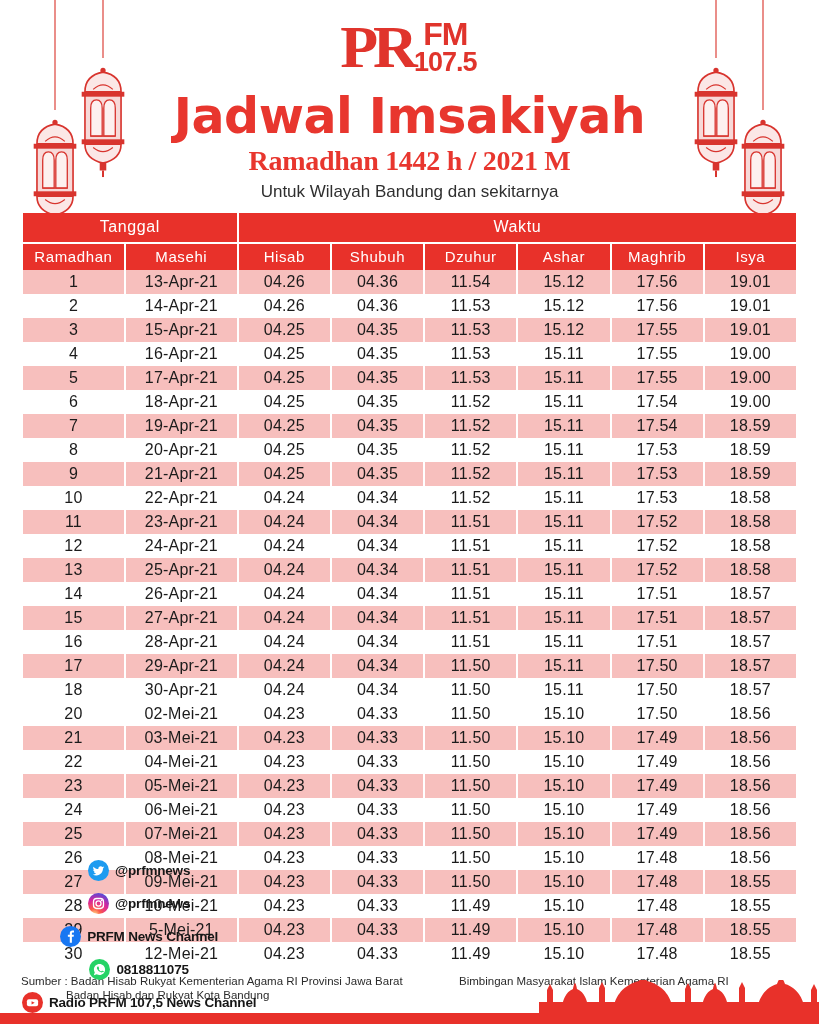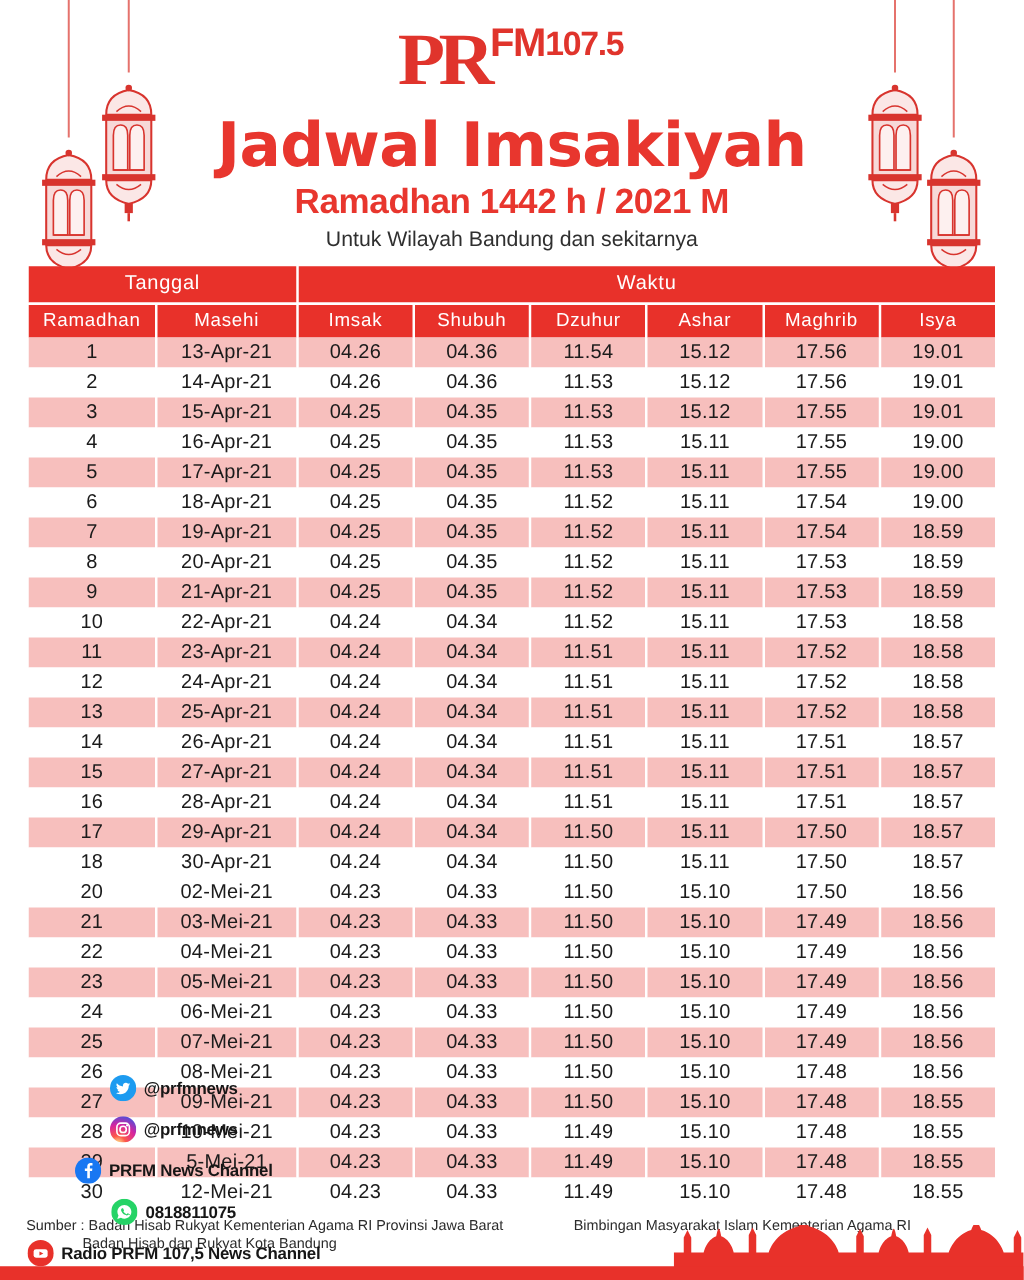--- a/index.html
+++ b/index.html
@@ -43,22 +43,22 @@
     font-family: "Liberation Serif", serif;
     font-weight: bold;
     font-size: 59px;
     line-height: 58px;
     color: #e0342c;
     letter-spacing: -5px;
     transform: scaleX(1.05);
   }
   .logo-right {
     display: flex;
-    flex-direction: row;
-    align-items: flex-end;
+    flex-direction: column;
+    align-items: center;
     line-height: 1;
     padding-top: 2px;
   }
   .logo-fm {
     font-family: "Liberation Sans", sans-serif;
     font-weight: bold;
     font-size: 32px;
     color: #e0342c;
     letter-spacing: -1px;
     line-height: 29px;
@@ -75,21 +75,21 @@
   .title-main {
     font-family: "DejaVu Sans", sans-serif;
     font-weight: bold;
     font-size: 49px;
     color: #e8362e;
     letter-spacing: -0.5px;
     margin-top: 10px;
     line-height: 54px;
   }
   .title-sub {
-    font-family: Liberation Sans, sans-serif;
+    font-family: Liberation Serif, serif;
     font-weight: bold;
     font-size: 28px;
     color: #e8362e;
     letter-spacing: -0.3px;
     line-height: 32px;
     margin-top: 1px;
   }
   .title-region {
     font-family: "Liberation Sans", sans-serif;
     font-size: 17px;
@@ -284,21 +284,21 @@
       <tr>
         <th class="group" colspan="2">Tanggal</th>
         <th class="group" colspan="6">Waktu</th>
       </tr>
       <tr class="hdr-spacer">
           <td colspan="8" style="background:#fff;padding:0;height:2px;"></td>
         </tr>
       <tr id="col-header-row">
           <th>Ramadhan</th>
           <th>Masehi</th>
-          <th>Imsak</th>
+          <th>Hisab</th>
           <th>Shubuh</th>
           <th>Dzuhur</th>
           <th>Ashar</th>
           <th>Maghrib</th>
           <th>Isya</th>
         </tr>
     </thead>
     <tbody id="schedule-body">
         <tr class="odd">
           <td>1</td>

